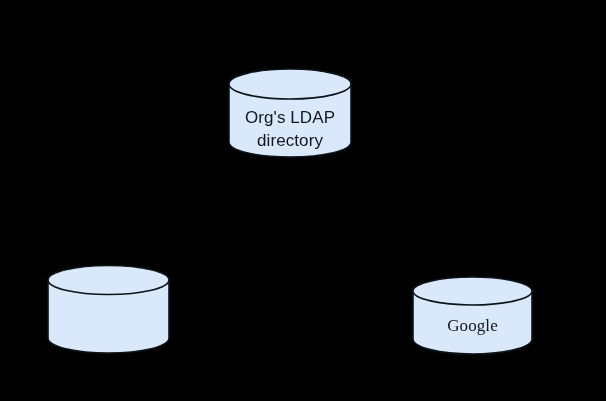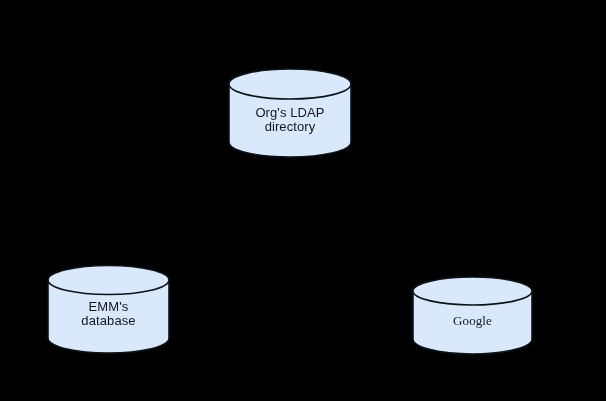--- a/index.html
+++ b/index.html
@@ -27,22 +27,22 @@
     display: block;
     overflow: visible;
   }
   .cyl-label {
     position: absolute;
     left: 0;
     width: 100%;
     text-align: center;
     color: #11181f;
     font-family: "Liberation Sans", sans-serif;
-    font-size: 13px;
-    line-height: 14px;
+    font-size: 17px;
+    line-height: 23px;
     letter-spacing: 0.1px;
     white-space: pre-line;
     pointer-events: none;
   }
 </style>
 </head>
 <body>
 
 <div id="canvas">
 
@@ -53,22 +53,20 @@
     </svg>
     <div class="cyl-label" style="top:38px;">Org's LDAP
 directory</div>
   </div>
 
   <div class="cylinder" style="left:47px; top:265px; width:123px; height:89px;">
     <svg width="123" height="89" viewBox="0 0 123 89">
       <path d="M 1 15 L 1 73 C 1 81.6 28 88 61.5 88 C 95 88 122 81.6 122 73 L 122 15 Z" fill="#dae8fc" stroke="#0c1419" stroke-width="1.6" stroke-linejoin="round"></path>
       <ellipse cx="61.5" cy="15" rx="60.5" ry="14.5" fill="#dae8fc" stroke="#0c1419" stroke-width="1.6"></ellipse>
     </svg>
-    <div class="cyl-label" style="top:35px;">EMM's
-database</div>
   </div>
 
   <div class="cylinder" style="left:412px; top:276px; width:121px; height:79px;">
     <svg width="121" height="79" viewBox="0 0 121 79">
       <path d="M 1 15 L 1 63 C 1 71.3 27.5 78 60.5 78 C 93.5 78 120 71.3 120 63 L 120 15 Z" fill="#dae8fc" stroke="#0c1419" stroke-width="1.6" stroke-linejoin="round"></path>
       <ellipse cx="60.5" cy="15" rx="59.5" ry="14" fill="#dae8fc" stroke="#0c1419" stroke-width="1.6"></ellipse>
     </svg>
     <div class="cyl-label" style="top:38px;font-family:Liberation Serif, serif;">Google</div>
   </div>
 

